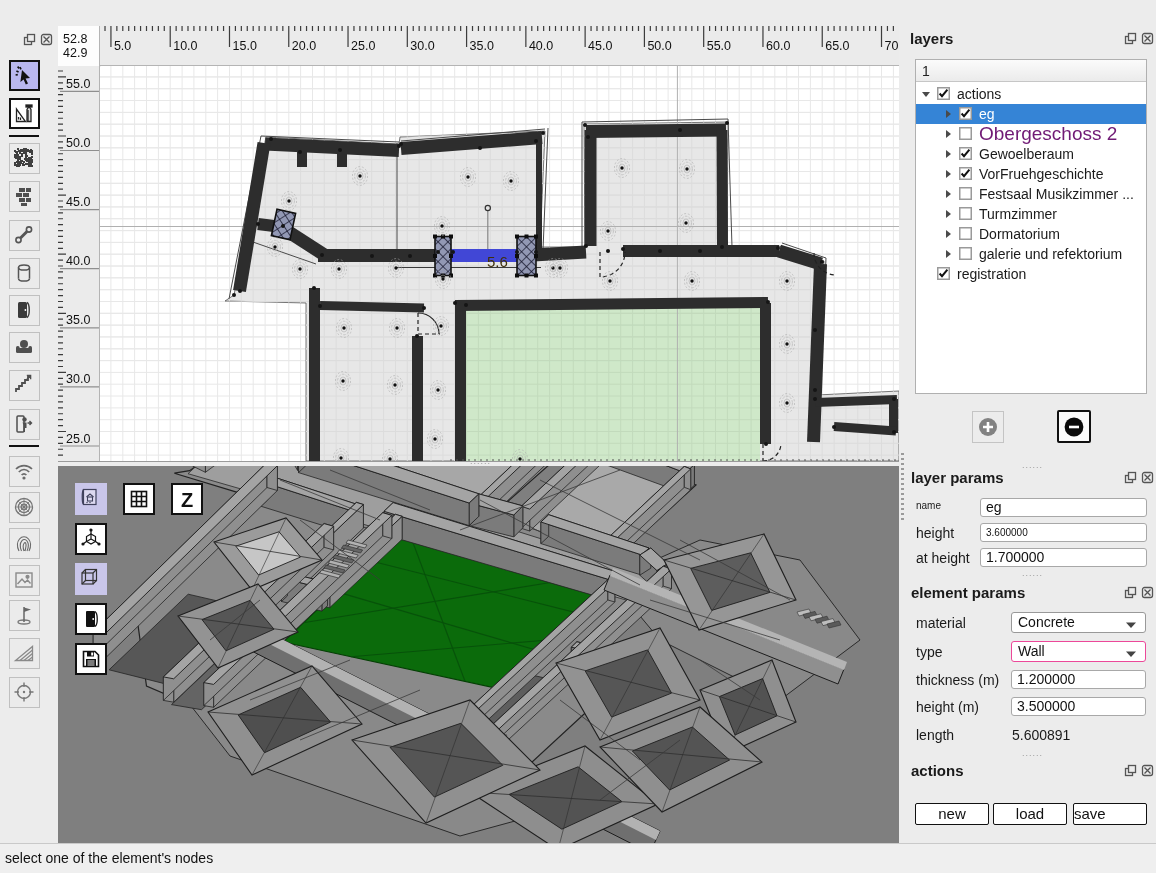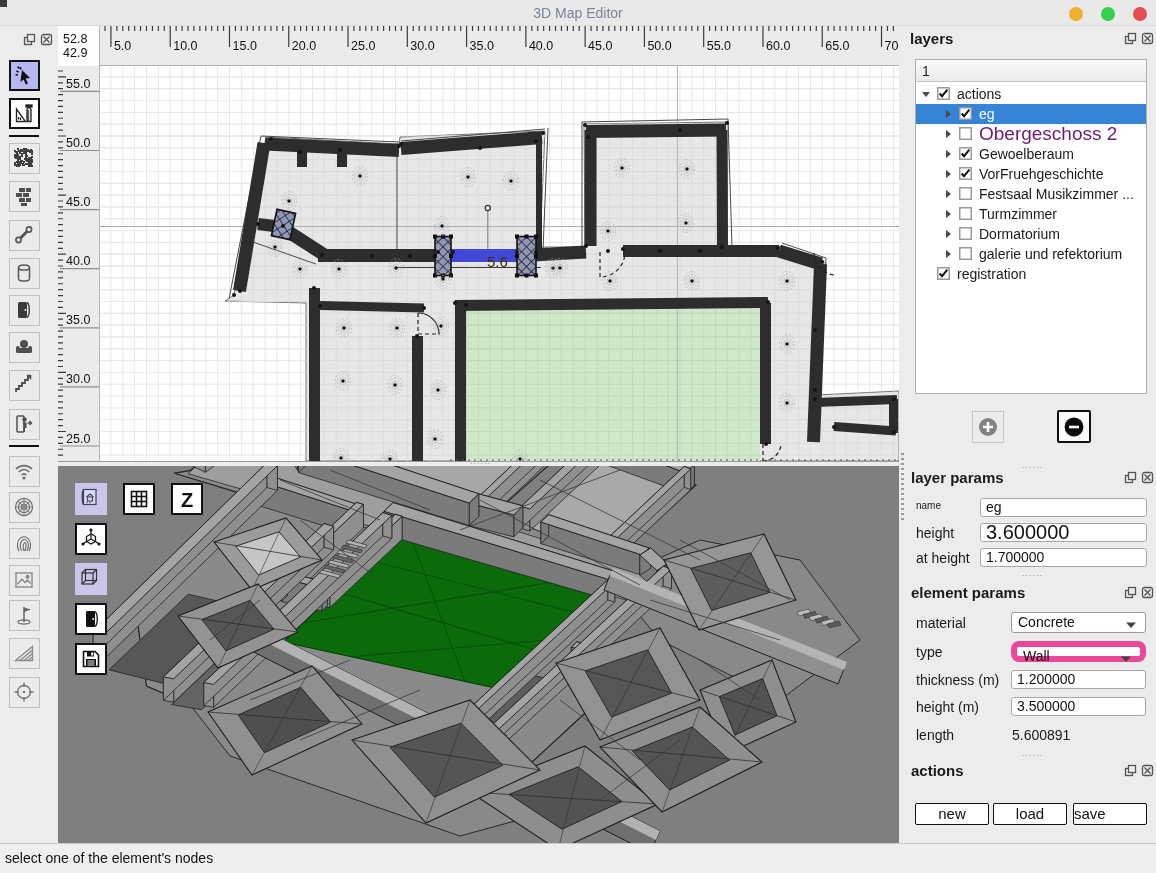--- a/index.html
+++ b/index.html
@@ -1,25 +1,18 @@
 <!DOCTYPE html>
 <html><head><meta charset="utf-8"><style>
 *{margin:0;padding:0;box-sizing:border-box}
 html,body{width:1156px;height:873px;overflow:hidden;font-family:"Liberation Sans",sans-serif;background:#ececec}
 .abs{position:absolute}
 #page{position:relative;width:1156px;height:873px;background:#ececec}
 </style></head><body>
 <div id="page">
-<div class="abs" style="left:0;top:0;width:1156px;height:26px;background:#e9e9e9;border-bottom:1px solid #dcdcdc">
-<div class="abs" style="left:0;top:0;width:1156px;height:26px;text-align:center;font-size:14px;line-height:26px;color:#7b8494">3D Map Editor</div>
-<div class="abs" style="left:1069px;top:7px;width:14px;height:14px;border-radius:50%;background:#efb02e"></div>
-<div class="abs" style="left:1101px;top:7px;width:14px;height:14px;border-radius:50%;background:#35d04b"></div>
-<div class="abs" style="left:1133px;top:7px;width:14px;height:14px;border-radius:50%;background:#e74c52"></div>
-<div class="abs" style="left:0;top:0;width:7px;height:7px;background:#3a3a3a"></div>
-</div>
 <svg class="abs" style="left:21px;top:33px" width="32.0" height="14.0" viewBox="0 0 32 14">
 <g stroke="#555" fill="none" stroke-width="1.3">
 <rect x="3.5" y="4.5" width="7" height="7"></rect>
         <rect x="6.5" y="1.5" width="7" height="7" fill="#ececec"></rect>
 <rect x="20.5" y="1.5" width="10" height="10" rx="2"></rect>
         <path d="M22.5 3.5 L28.5 9.5 M28.5 3.5 L22.5 9.5"></path>
 </g>
     </svg>
     <div class="abs" style="left:9px;top:59.5px;width:31px;height:31px;background:#b9b7ef;border:2px solid #111;">
       <svg class="abs" style="left:2px;top:2px" width="24" height="24" viewBox="0 0 24 24">
@@ -1058,40 +1051,40 @@
 <g stroke="#555" fill="none" stroke-width="1.3">
 <rect x="3.5" y="4.5" width="7" height="7"></rect>
         <rect x="6.5" y="1.5" width="7" height="7" fill="#ececec"></rect>
 <rect x="20.5" y="1.5" width="10" height="10" rx="2"></rect>
         <path d="M22.5 3.5 L28.5 9.5 M28.5 3.5 L22.5 9.5"></path>
 </g>
     </svg>
     <div class="abs" style="left:916px;top:500px;font-size:10px;color:#1a1a1a">name</div>
     <div class="abs" style="left:980px;top:498px;width:167px;height:19px;background:#fff;border:1px solid #a8a8a8;border-radius:3px;font-size:14px;line-height:17px;padding-left:5px;color:#111">eg</div>
     <div class="abs" style="left:916px;top:525px;font-size:14px;color:#1a1a1a">height</div>
-    <div class="abs" style="left:980px;top:523px;width:167px;height:19px;background:#fff;border:1px solid #a8a8a8;border-radius:3px;font-size:20px;line-height:17px;padding-left:5px;color:#111">3.600000</div>
+    <div class="abs" style="left:980px;top:523px;width:167px;height:19px;background:#fff;border:1px solid #a8a8a8;border-radius:3px;font-size:10px;line-height:17px;padding-left:5px;color:#111">3.600000</div>
     <div class="abs" style="left:916px;top:550px;font-size:14px;color:#1a1a1a">at height</div>
     <div class="abs" style="left:980px;top:548px;width:167px;height:19px;background:#fff;border:1px solid #a8a8a8;border-radius:3px;font-size:14px;line-height:17px;padding-left:5px;color:#111">1.700000</div>
     <div class="abs" style="left:1022px;top:568px;width:20px;height:3px;color:#999;font-size:9px;letter-spacing:1px">......</div>
     <div class="abs" style="left:911px;top:584px;font-size:15px;font-weight:bold;color:#1a1a1a">element params</div>
     <svg class="abs" style="left:1122px;top:586px" width="32.0" height="14.0" viewBox="0 0 32 14">
 <g stroke="#555" fill="none" stroke-width="1.3">
 <rect x="3.5" y="4.5" width="7" height="7"></rect>
         <rect x="6.5" y="1.5" width="7" height="7" fill="#ececec"></rect>
 <rect x="20.5" y="1.5" width="10" height="10" rx="2"></rect>
         <path d="M22.5 3.5 L28.5 9.5 M28.5 3.5 L22.5 9.5"></path>
 </g>
     </svg>
     <div class="abs" style="left:916px;top:615px;font-size:14px;color:#1a1a1a">material</div>
     <div class="abs" style="left:1011px;top:612px;width:135px;height:21px;background:#fff;border:1px solid #999;border-radius:3px;font-size:14px;line-height:19px;padding-left:6px;color:#111">Concrete
 <svg class="abs" style="right:8px;top:7.5px" width="12" height="8" viewBox="0 0 12 8">
         <path d="M1 1.5 L11 1.5 L6 7 Z" fill="#444"></path>
       </svg></div>
     <div class="abs" style="left:916px;top:644px;font-size:14px;color:#1a1a1a">type</div>
-    <div class="abs" style="left:1011px;top:641px;width:135px;height:21px;background:#fff;border:6px solid #ec4899;border-radius:8px;font-size:14px;line-height:19px;padding-left:6px;color:#111">Wall
+    <div class="abs" style="left:1011px;top:641px;width:135px;height:21px;background:#fff;border:1px solid #ec4899;border-radius:3px;font-size:14px;line-height:19px;padding-left:6px;color:#111">Wall
 <svg class="abs" style="right:8px;top:7.5px" width="12" height="8" viewBox="0 0 12 8">
         <path d="M1 1.5 L11 1.5 L6 7 Z" fill="#444"></path>
       </svg></div>
     <div class="abs" style="left:916px;top:672px;font-size:14px;color:#1a1a1a">thickness (m)</div>
     <div class="abs" style="left:1011px;top:670px;width:135px;height:19px;background:#fff;border:1px solid #a8a8a8;border-radius:3px;font-size:14px;line-height:17px;padding-left:5px;color:#111">1.200000</div>
     <div class="abs" style="left:916px;top:699px;font-size:14px;color:#1a1a1a">height (m)</div>
     <div class="abs" style="left:1011px;top:697px;width:135px;height:19px;background:#fff;border:1px solid #a8a8a8;border-radius:3px;font-size:14px;line-height:17px;padding-left:5px;color:#111">3.500000</div>
     <div class="abs" style="left:916px;top:727px;font-size:14px;color:#1a1a1a">length</div>
     <div class="abs" style="left:1012px;top:727px;font-size:14px;color:#1a1a1a">5.600891</div>
     <div class="abs" style="left:1022px;top:748px;width:20px;height:3px;color:#999;font-size:9px;letter-spacing:1px">......</div>

